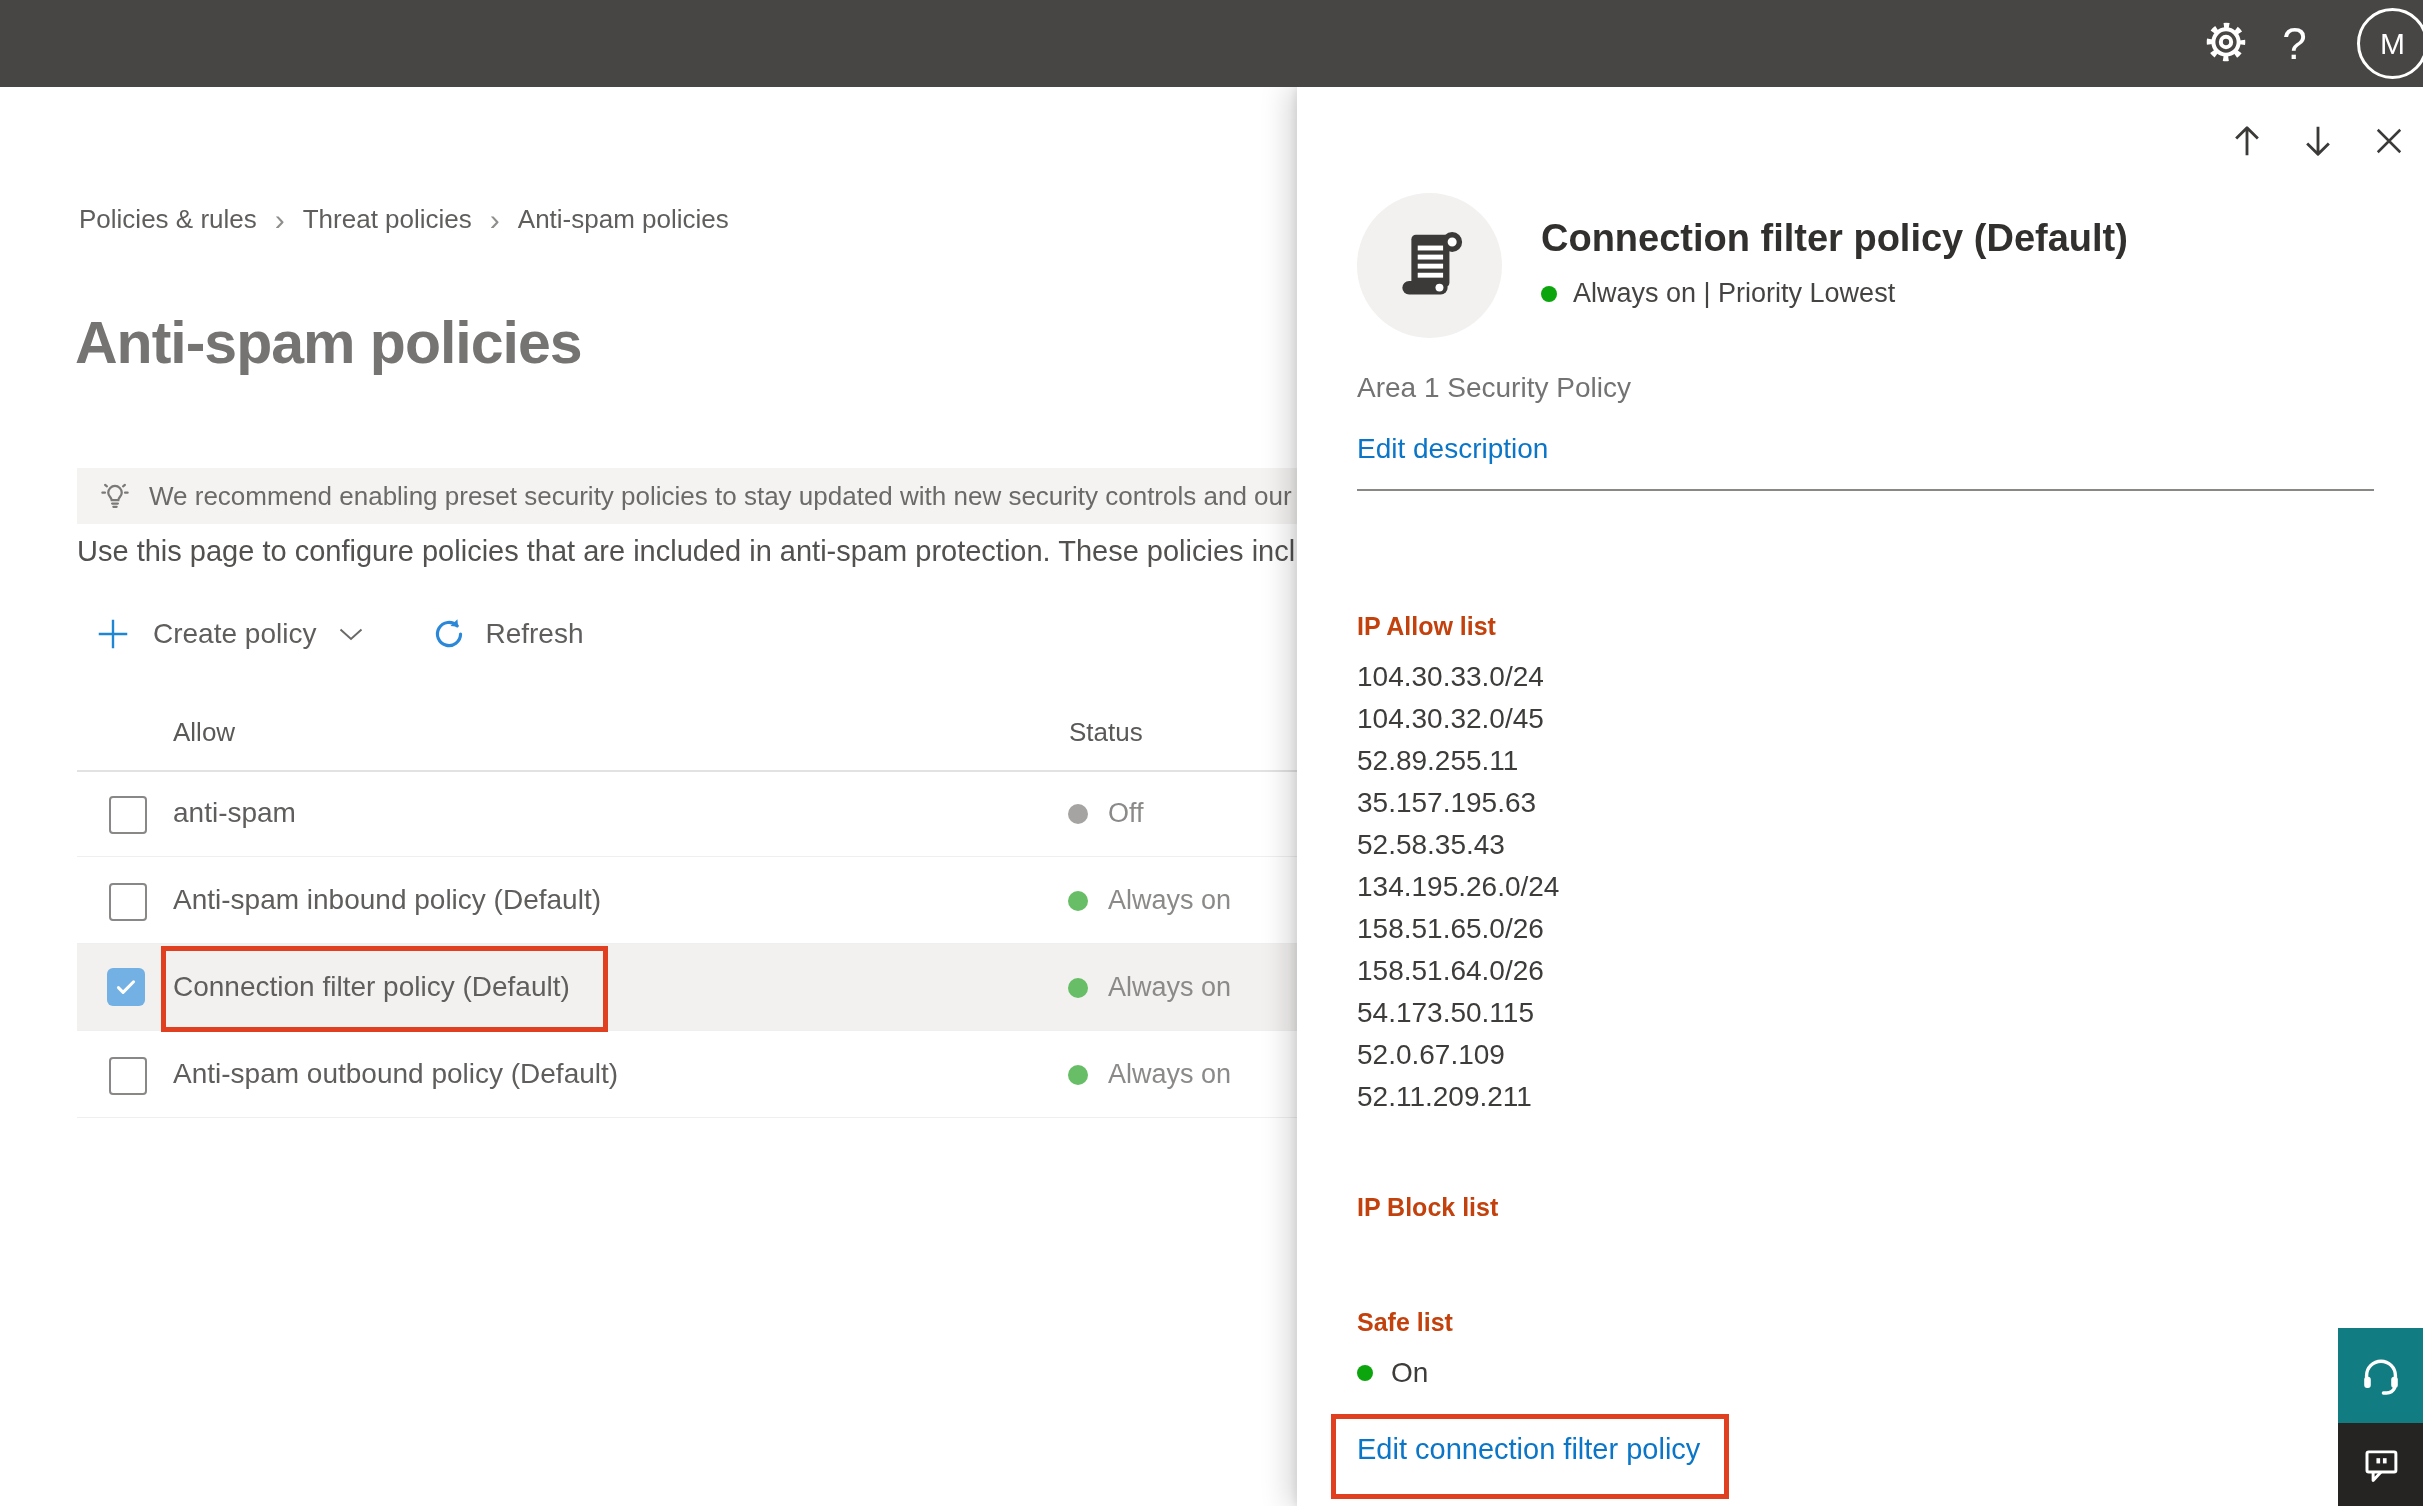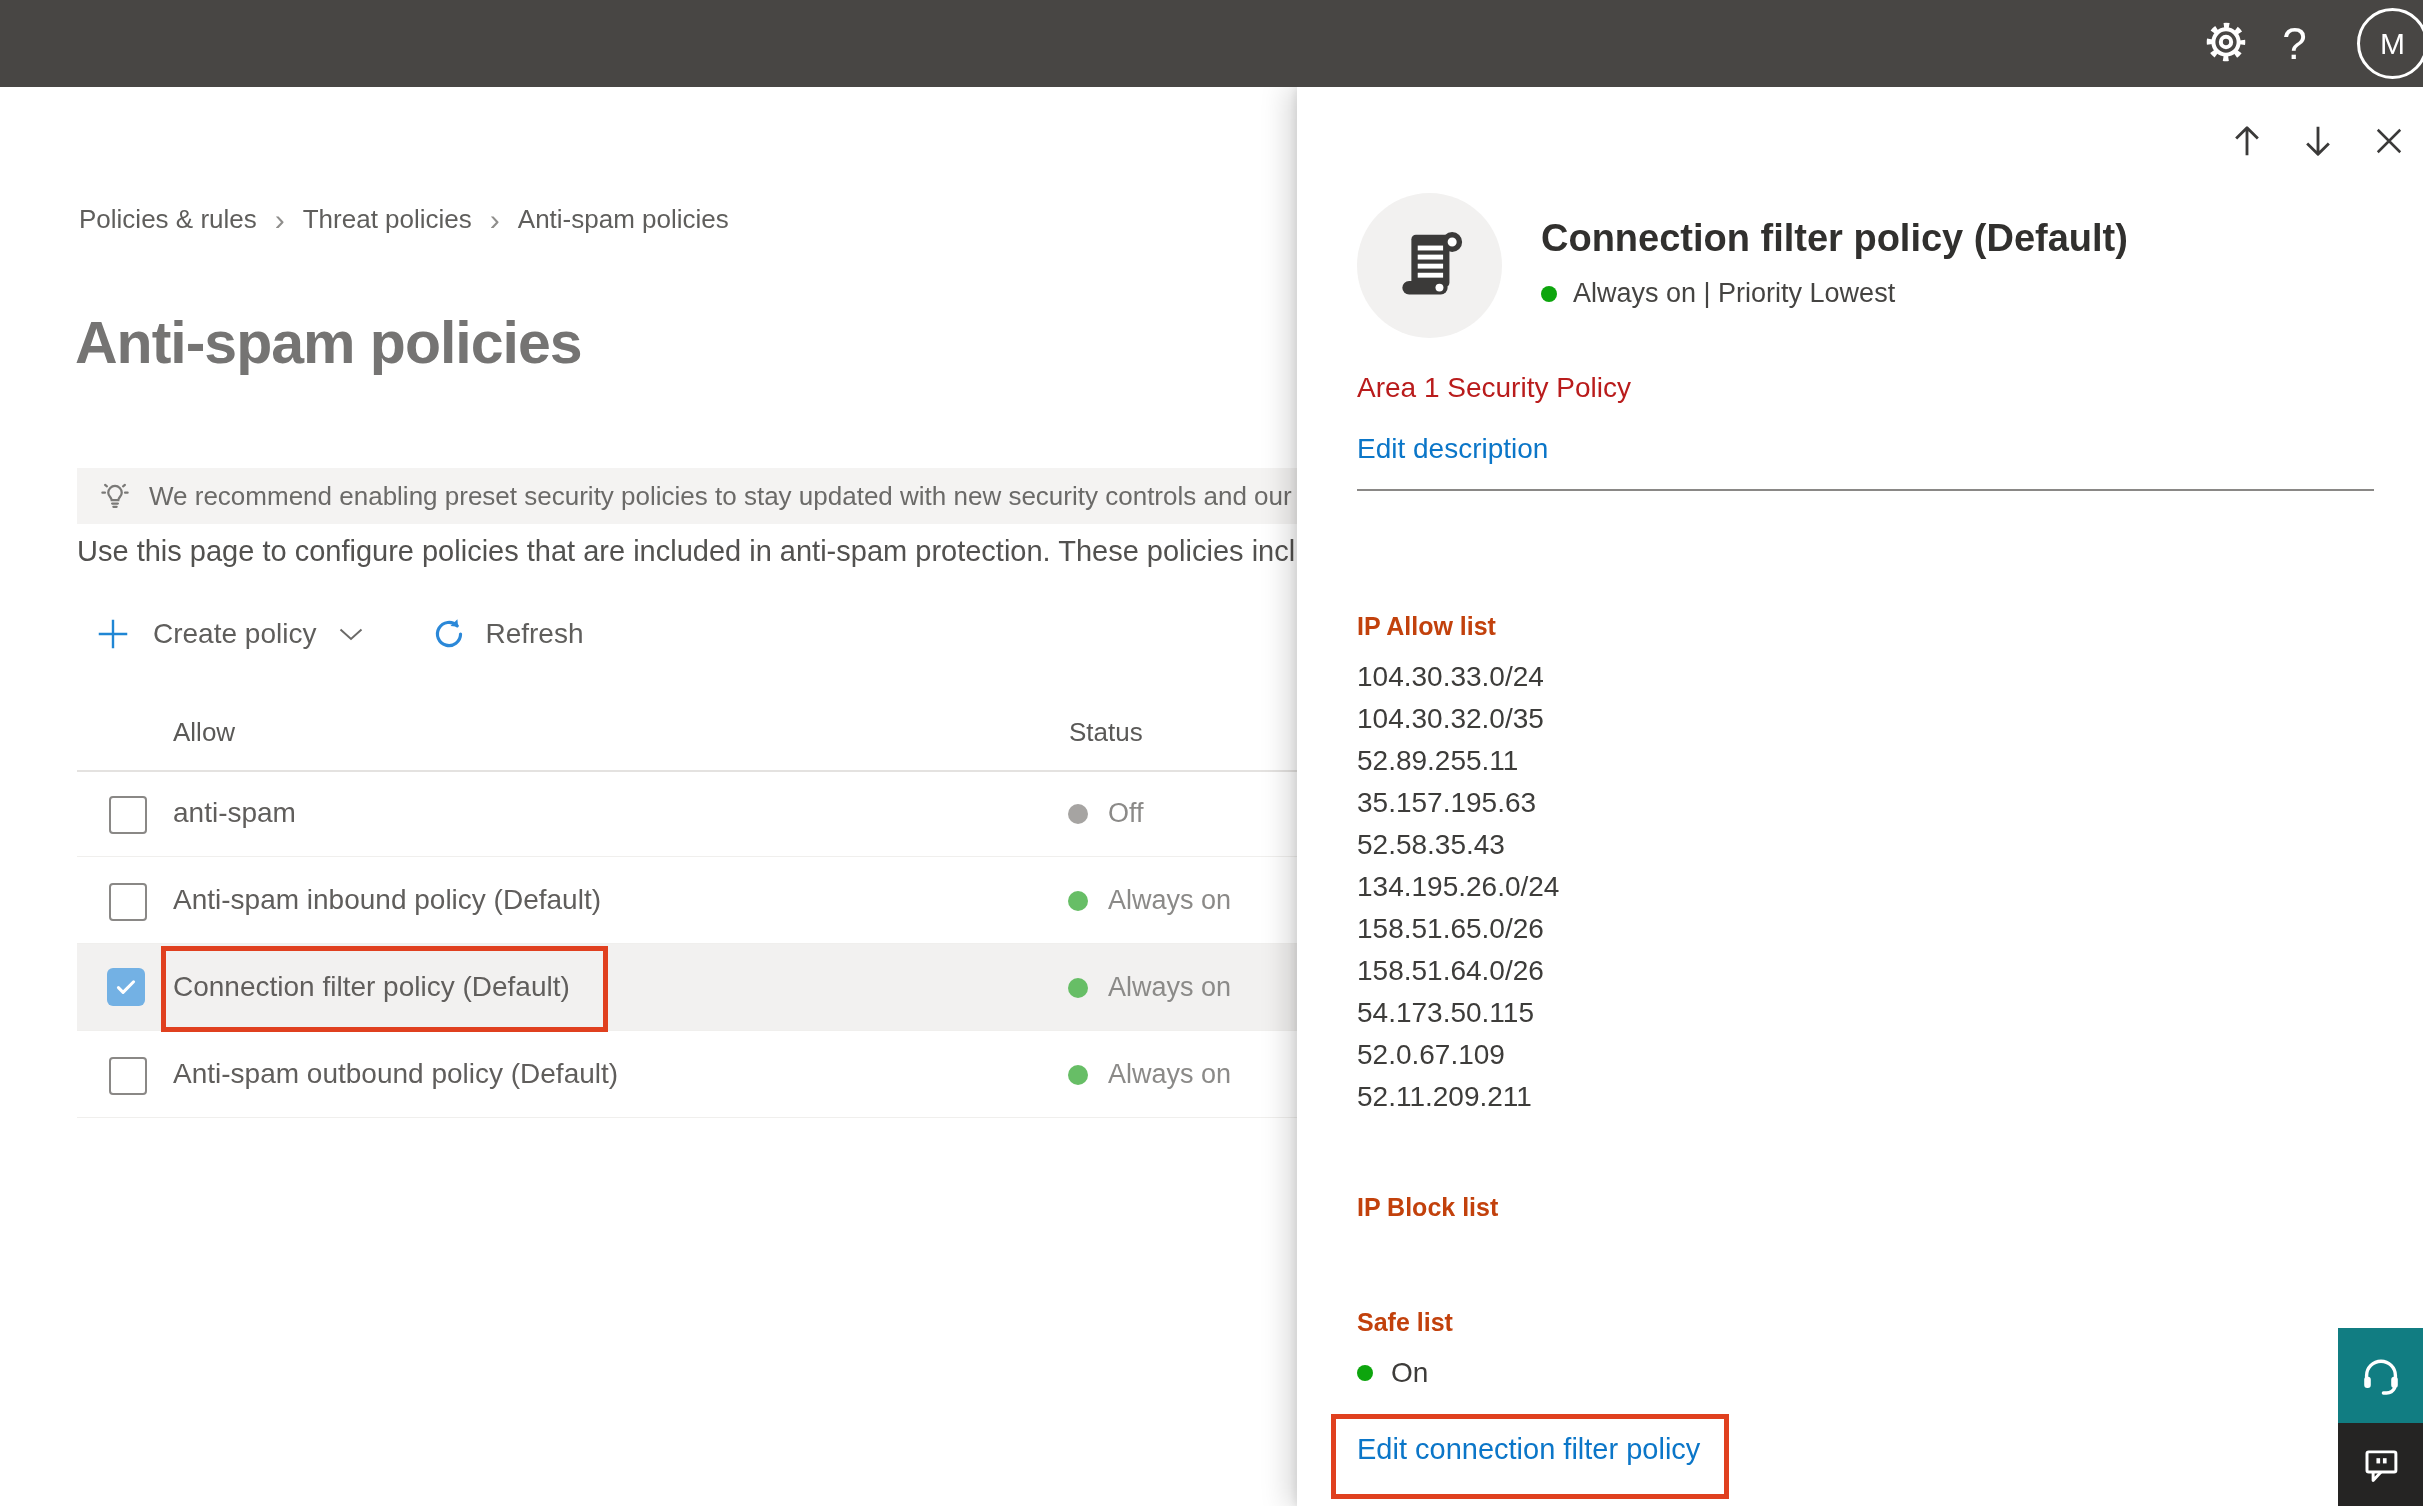--- a/index.html
+++ b/index.html
@@ -57,21 +57,21 @@
   .flyout{position:absolute;left:1297px;top:87px;width:1127px;height:1420px;background:#fff;z-index:50;
           box-shadow:-10px 0 26px rgba(0,0,0,0.15), -2px 0 8px rgba(0,0,0,0.08);}
   .fly-nav{position:absolute;top:34px;right:0;display:flex;}
   .fly-nav .nv{width:71px;height:40px;display:flex;align-items:center;justify-content:center;cursor:pointer;}
   .fly-circle{position:absolute;left:60px;top:106px;width:145px;height:145px;border-radius:50%;background:#f2f1f0;
               display:flex;align-items:center;justify-content:center;}
   .fly-title{position:absolute;left:244px;top:130px;width:851px;font-size:38px;font-weight:700;color:#31302e;}
   .fly-status{position:absolute;left:244px;top:191px;display:flex;align-items:center;gap:16px;}
   .fly-dot{width:16px;height:16px;border-radius:50%;background:var(--status-green-flyout,#0da50d);flex:0 0 auto;}
   .fly-status .txt{font-size:27px;color:#454442;}
-  .fly-desc{position:absolute;left:60px;top:285px;font-size:28px;color:#b91c1c;}
+  .fly-desc{position:absolute;left:60px;top:285px;font-size:28px;color:#737373;}
   .fly-link{font-size:28px;color:var(--link-blue,#0b76c8);cursor:pointer;}
   .fly-editdesc{position:absolute;left:60px;top:346px;}
   .fly-divider{position:absolute;left:60px;top:402px;width:1017px;height:2px;background:#8a8886;}
   .fly-section{position:absolute;left:60px;top:431px;width:1017px;height:46px;cursor:pointer;}
   .fly-section .sec-title{font-size:30px;font-weight:700;color:#252423;}
   .fly-chev{position:absolute;right:0;top:10px;}
   .sub-h{position:absolute;left:60px;font-size:25px;font-weight:700;color:#c2410c;}
   .ip-list{position:absolute;left:60px;top:569px;}
   .ip{height:42px;line-height:42px;font-size:28px;color:#3d3c3a;}
   .safe-status{position:absolute;left:60px;top:1270px;display:flex;align-items:center;gap:18px;}
@@ -250,21 +250,21 @@
     </div>
 
     <div class="fly-desc">Area 1 Security Policy</div>
     <div class="fly-link fly-editdesc">Edit description</div>
     <div class="fly-divider"></div>
 
 
     <div class="sub-h" style="top:525px;">IP Allow list</div>
     <div class="ip-list">
       <div class="ip">104.30.33.0/24</div>
-      <div class="ip">104.30.32.0/35</div>
+      <div class="ip">104.30.32.0/45</div>
       <div class="ip">52.89.255.11</div>
       <div class="ip">35.157.195.63</div>
       <div class="ip">52.58.35.43</div>
       <div class="ip">134.195.26.0/24</div>
       <div class="ip">158.51.65.0/26</div>
       <div class="ip">158.51.64.0/26</div>
       <div class="ip">54.173.50.115</div>
       <div class="ip">52.0.67.109</div>
       <div class="ip">52.11.209.211</div>
     </div>

